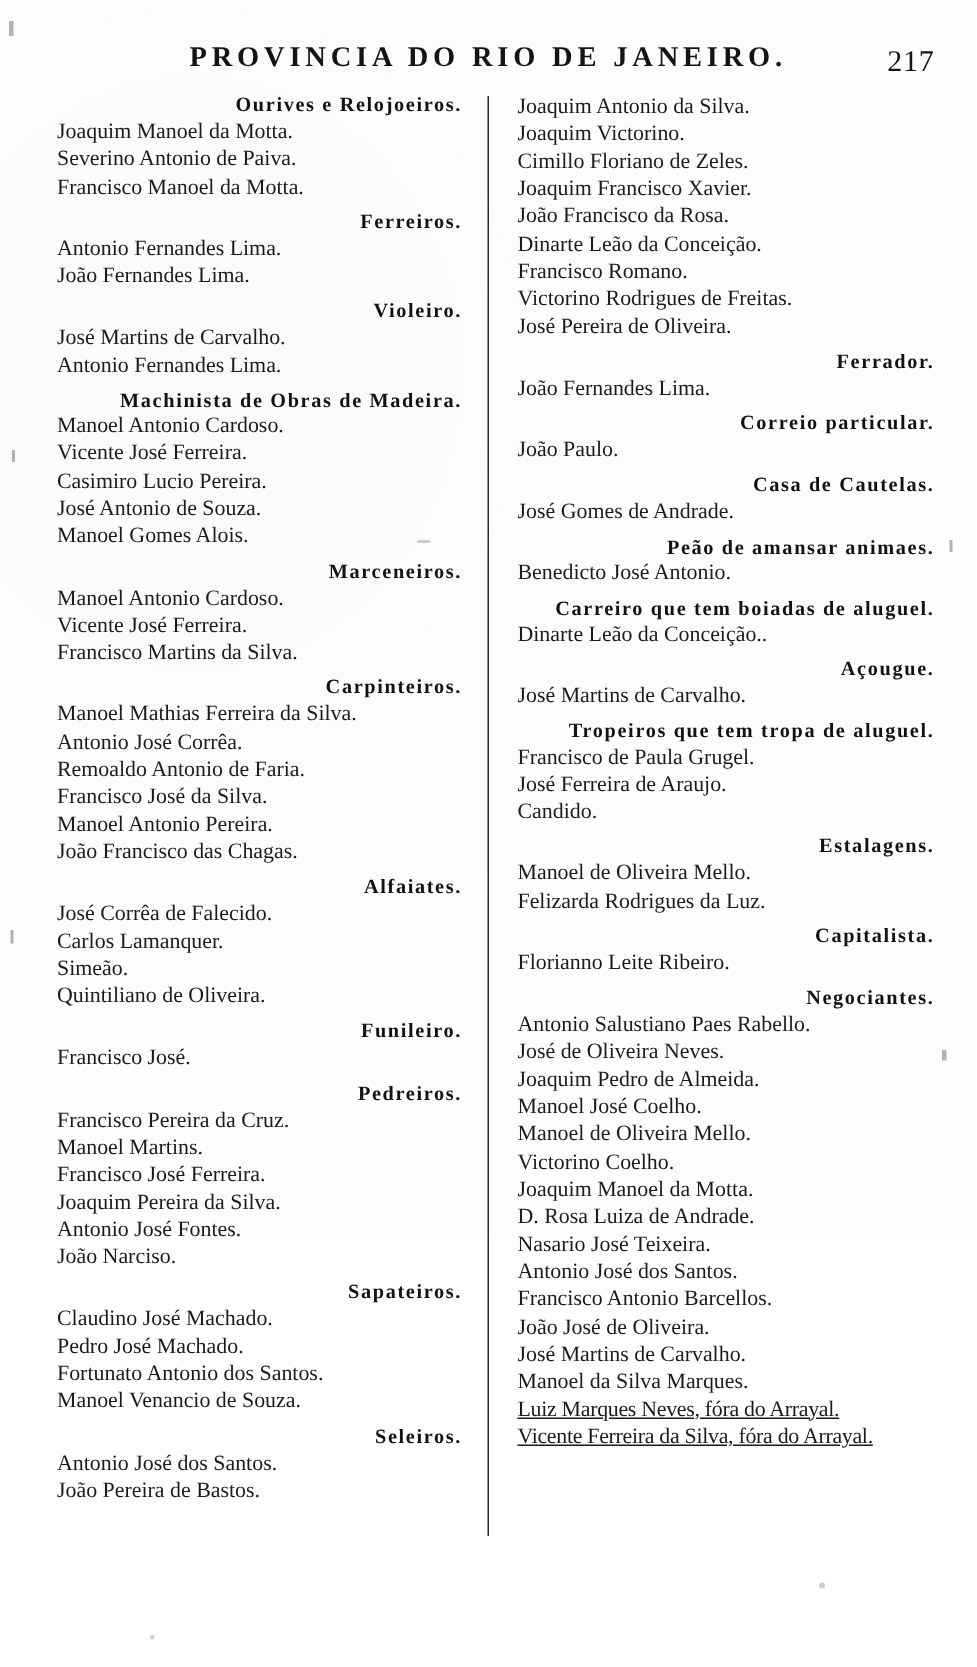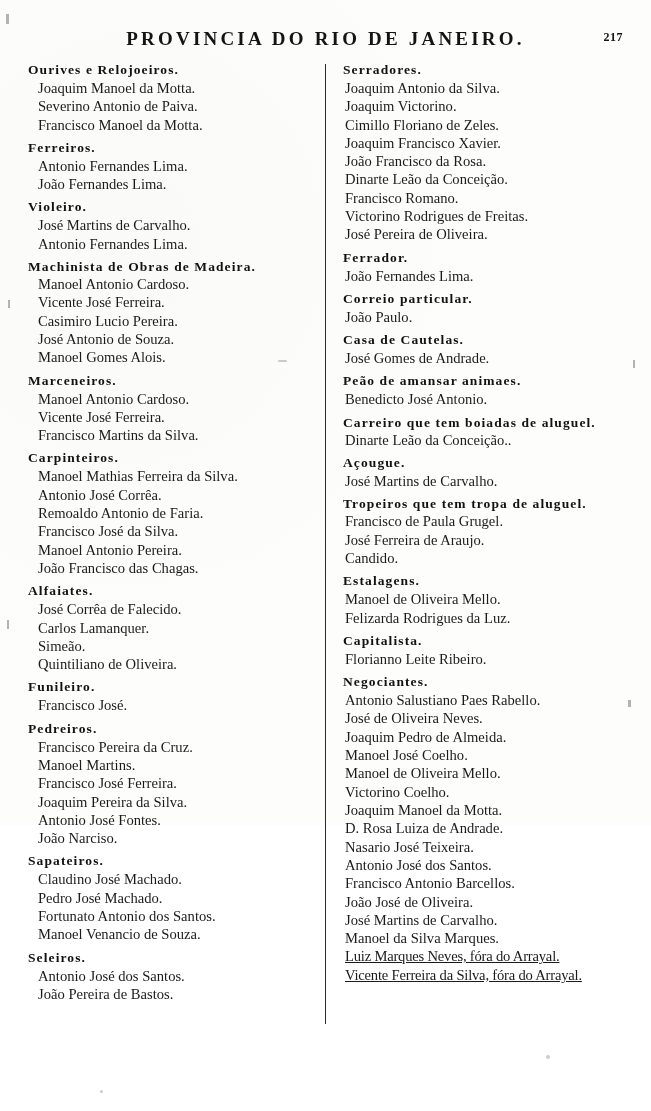--- a/index.html
+++ b/index.html
@@ -36,22 +36,22 @@
     font-family: "Liberation Serif", serif;
     font-weight: bold;
     font-size: 19px;
     letter-spacing: 3.2px;
     color: #141414;
   }
   .page-number {
     position: absolute;
     right: 28px;
     top: 30px;
-    font-weight: bold;
-    font-size: 12px;
+    font-weight: normal;
+    font-size: 20px;
     letter-spacing: 0.5px;
     color: #141414;
   }
   .columns {
     position: absolute;
     left: 28px;
     top: 62px;
     width: 595px;
     display: flex;
     align-items: flex-start;
@@ -67,21 +67,21 @@
     align-self: stretch;
     margin: 2px 9px 0 9px;
     height: 960px;
   }
   .col-right { padding-left: 8px; }
 
   .sec-head {
     font-weight: bold;
     font-size: 13.5px;
     letter-spacing: 1.1px;
-    text-align: left;
+    text-align: right;
     margin: 6px 0 1px 0;
     line-height: 1.18;
     color: #121212;
   }
   .sec-head.first { margin-top: 0; }
   .sec-head.two-line { line-height: 1.12; }
   .entry {
     font-size: 14.6px;
     line-height: 1.255;
     margin: 0;
@@ -160,21 +160,20 @@
         <div class="entry">Claudino José Machado.</div>
         <div class="entry">Pedro José Machado.</div>
         <div class="entry">Fortunato Antonio dos Santos.</div>
         <div class="entry">Manoel Venancio de Souza.</div>
         <div class="sec-head">Seleiros.</div>
         <div class="entry">Antonio José dos Santos.</div>
         <div class="entry">João Pereira de Bastos.</div>
       </div>
     <div class="divider"></div>
     <div class="col col-right" id="col-right">
-        <div class="sec-head first">Serradores.</div>
         <div class="entry">Joaquim Antonio da Silva.</div>
         <div class="entry">Joaquim Victorino.</div>
         <div class="entry">Cimillo Floriano de Zeles.</div>
         <div class="entry">Joaquim Francisco Xavier.</div>
         <div class="entry">João Francisco da Rosa.</div>
         <div class="entry">Dinarte Leão da Conceição.</div>
         <div class="entry">Francisco Romano.</div>
         <div class="entry">Victorino Rodrigues de Freitas.</div>
         <div class="entry">José Pereira de Oliveira.</div>
         <div class="sec-head">Ferrador.</div>

